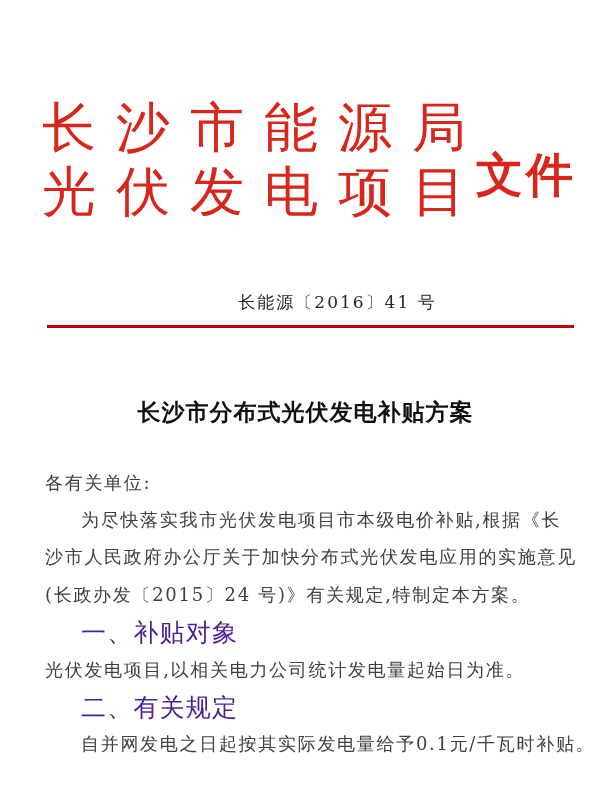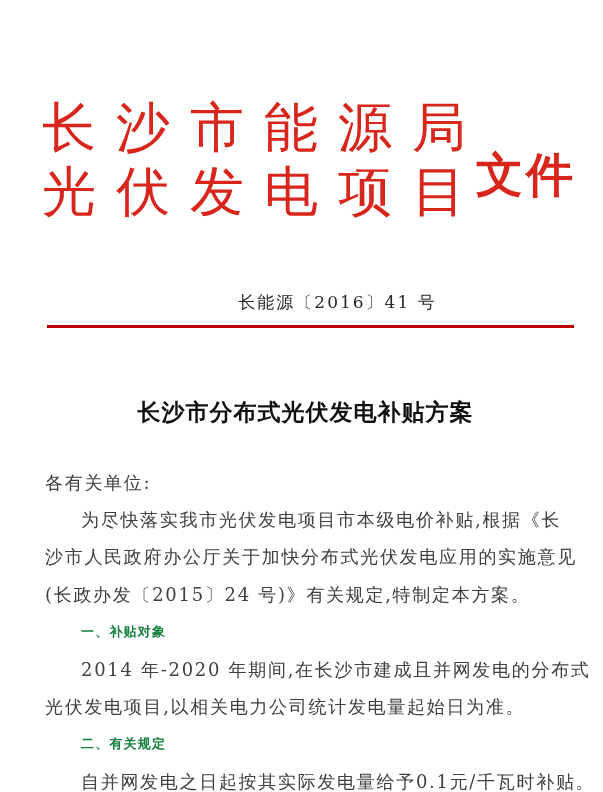--- a/index.html
+++ b/index.html
@@ -86,24 +86,24 @@
     display: flex;
     align-items: center;
     font-size: 18px;
     letter-spacing: 1.7px;
     color: #404040;
     white-space: nowrap;
   }
   .line.indent { padding-left: 36px; }
   .line.heading {
     font-family: "DejaVu Sans", "Liberation Sans", sans-serif;
-    font-weight: bold;
-    font-size: 13px;
+    font-weight: normal;
+    font-size: 25px;
     letter-spacing: 1.2px;
-    color: #15803d;
+    color: #4c1d95;
   }
 </style>
 </head>
 <body>
 
 <div class="page">
 
   <div class="letterhead">
     <div class="agency-line">长沙市能源局</div>
     <div class="agency-line">光伏发电项目</div>
@@ -116,19 +116,18 @@
   <div class="red-rule"></div>
 
   <h1 class="title">长沙市分布式光伏发电补贴方案</h1>
 
   <div class="body-block">
     <div class="line">各有关单位:</div>
     <div class="line indent">为尽快落实我市光伏发电项目市本级电价补贴,根据《长</div>
     <div class="line">沙市人民政府办公厅关于加快分布式光伏发电应用的实施意见</div>
     <div class="line">(长政办发〔2015〕24 号)》有关规定,特制定本方案。</div>
     <div class="line indent heading">一、补贴对象</div>
-    <div class="line indent">2014 年-2020 年期间,在长沙市建成且并网发电的分布式</div>
     <div class="line">光伏发电项目,以相关电力公司统计发电量起始日为准。</div>
     <div class="line indent heading">二、有关规定</div>
     <div class="line indent">自并网发电之日起按其实际发电量给予0.1元/千瓦时补贴。</div>
   </div>
 
 </div>
 
 </body></html>

